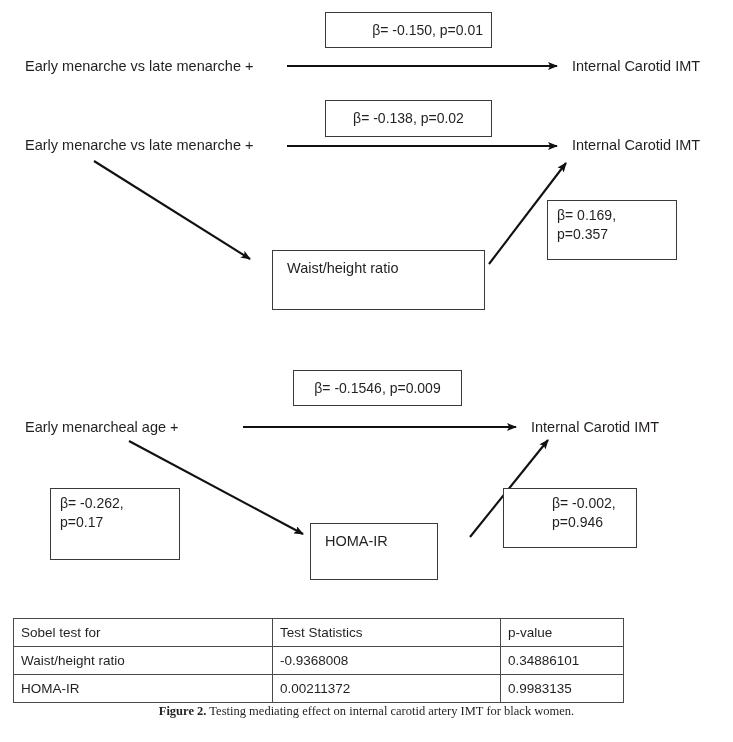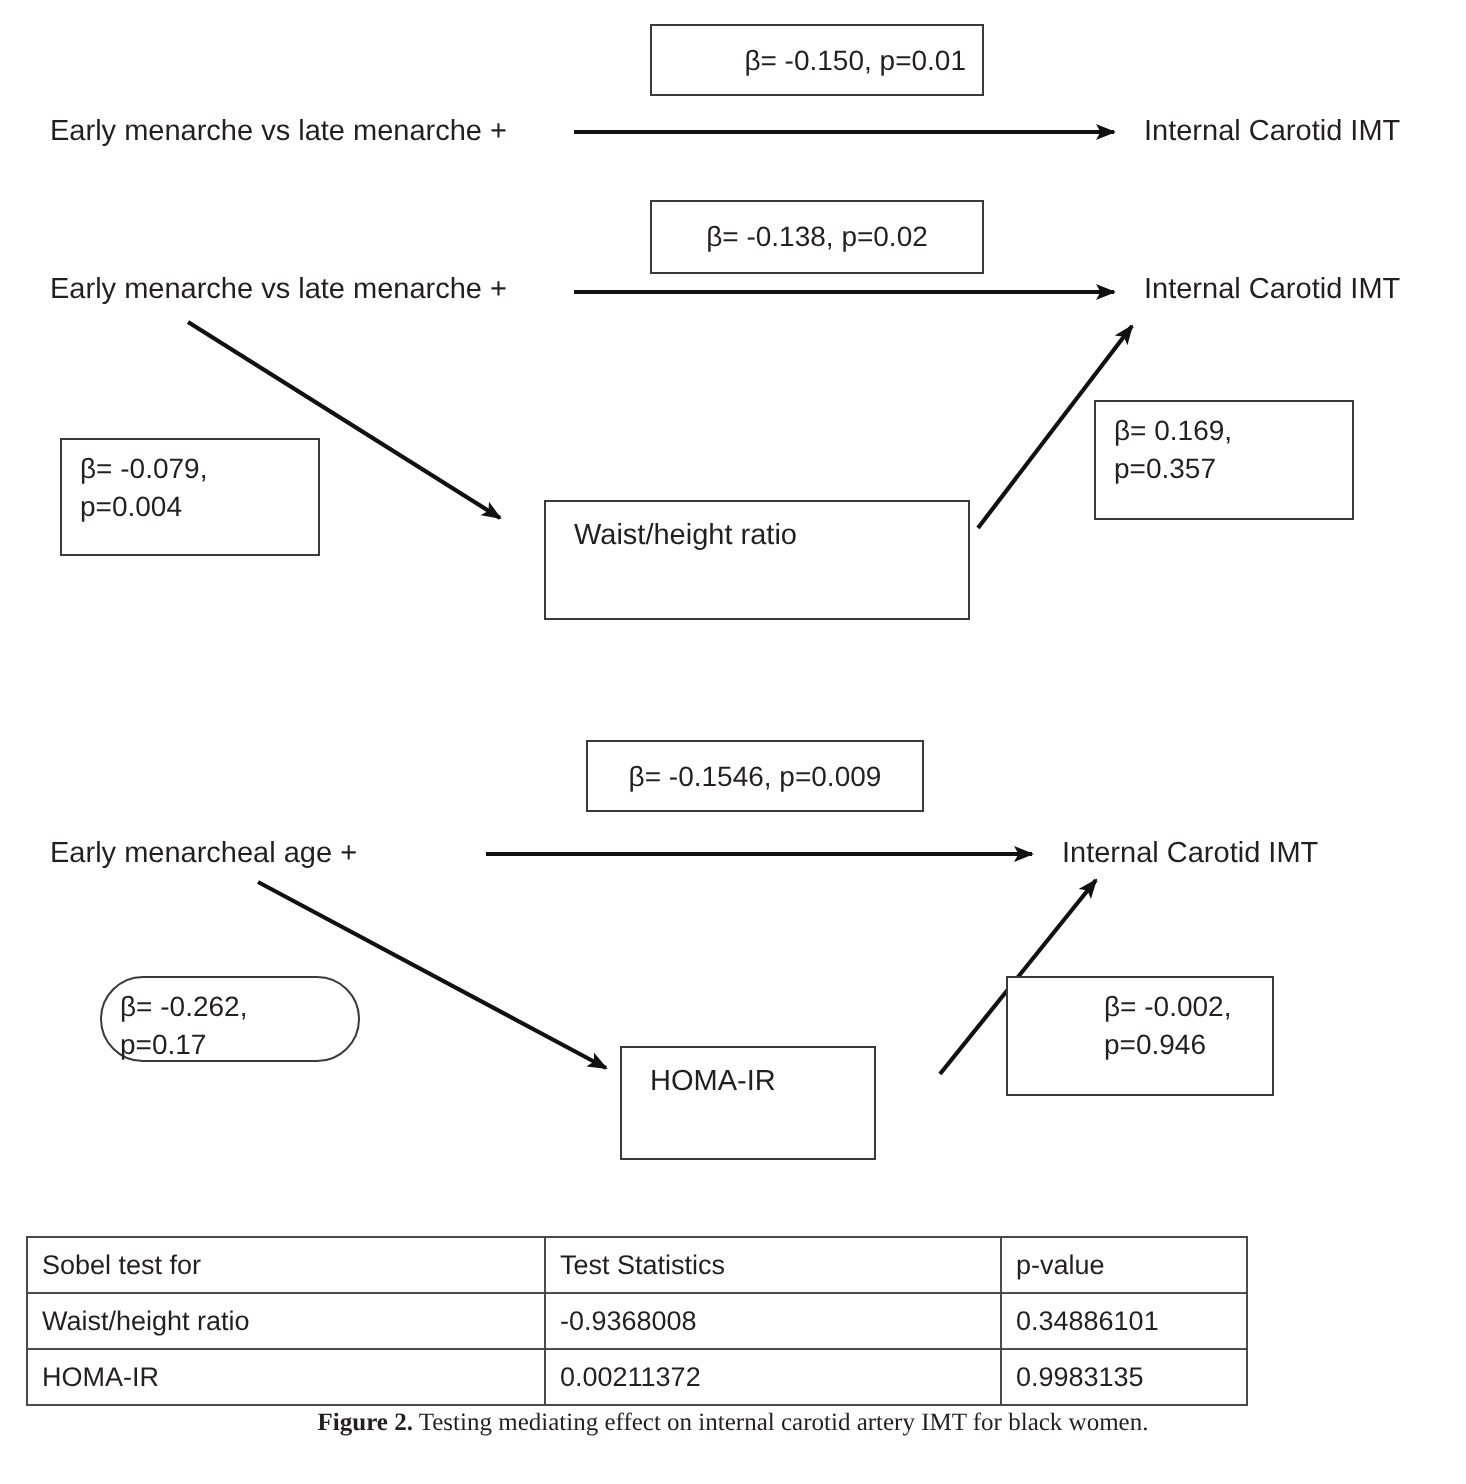--- a/index.html
+++ b/index.html
@@ -127,41 +127,37 @@
   </div>
   <div class="node-label" style="left:25px; top:57px;">Early menarche vs late menarche +</div>
   <div class="node-label" style="left:572px; top:57px;">Internal Carotid IMT</div>
 
   <div class="stat-box single" style="left:325px; top:100px; width:167px; height:37px;">
     <span>β= -0.138, p=0.02</span>
   </div>
   <div class="node-label" style="left:25px; top:136px;">Early menarche vs late menarche +</div>
   <div class="node-label" style="left:572px; top:136px;">Internal Carotid IMT</div>
 
-  <div class="stat-box" style="left:30px; top:219px; width:130px; height:59px;">
-    <span class="ln">β= -0.079,</span>
-    <span class="ln">p=0.004</span>
-  </div>
 
   <div class="mediator-box" style="left:272px; top:250px; width:213px; height:60px;">
     <span>Waist/height ratio</span>
   </div>
 
   <div class="stat-box" style="left:547px; top:200px; width:130px; height:60px;">
     <span class="ln">β= 0.169,</span>
     <span class="ln">p=0.357</span>
   </div>
 
   <div class="stat-box single" style="left:293px; top:370px; width:169px; height:36px;">
     <span>β= -0.1546, p=0.009</span>
   </div>
   <div class="node-label" style="left:25px; top:418px;">Early menarcheal age +</div>
   <div class="node-label" style="left:531px; top:418px;">Internal Carotid IMT</div>
 
-  <div class="stat-box" style="left:50px; top:488px; width:130px; height:43px;border-radius:26px;">
+  <div class="stat-box" style="left:50px; top:488px; width:130px; height:72px;">
     <span class="ln">β= -0.262,</span>
     <span class="ln">p=0.17</span>
   </div>
 
   <div class="mediator-box" style="left:310px; top:523px; width:128px; height:57px;">
     <span>HOMA-IR</span>
   </div>
 
   <div class="stat-box" style="left:503px; top:488px; width:134px; height:60px;padding-left:48px;">
     <span class="ln">β= -0.002,</span>

